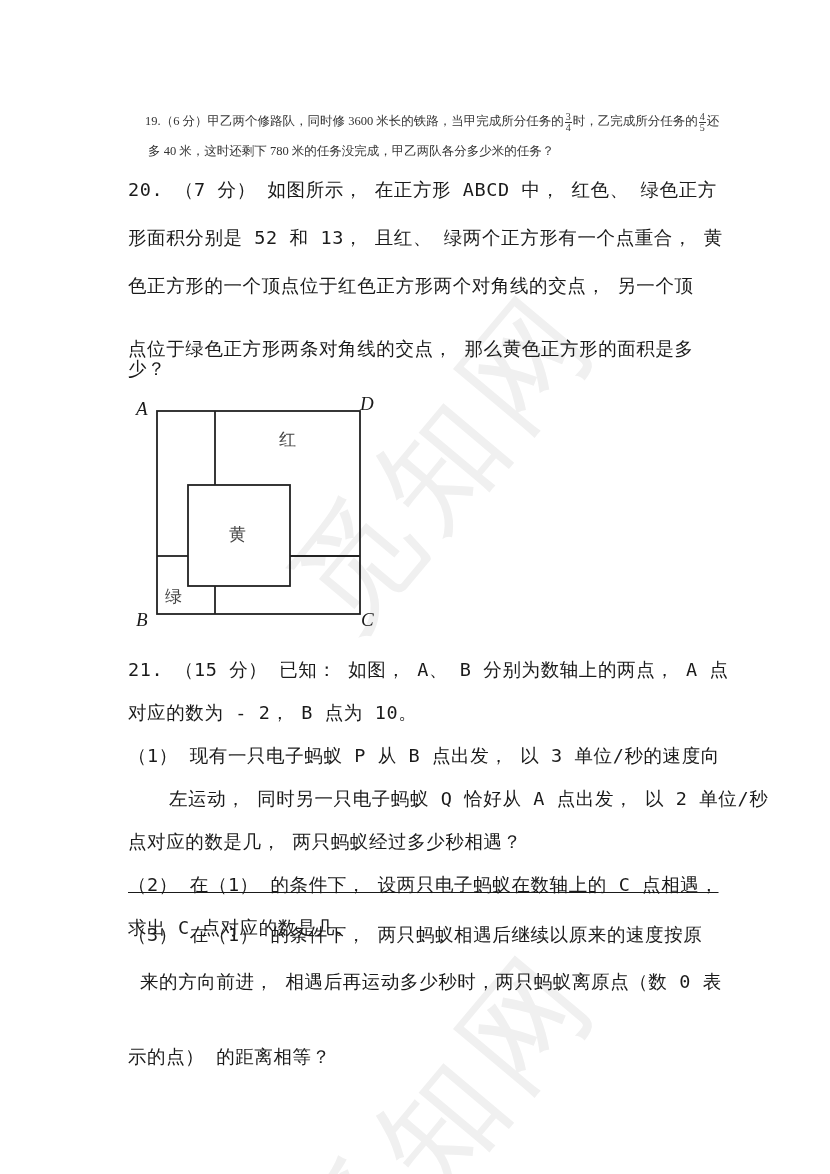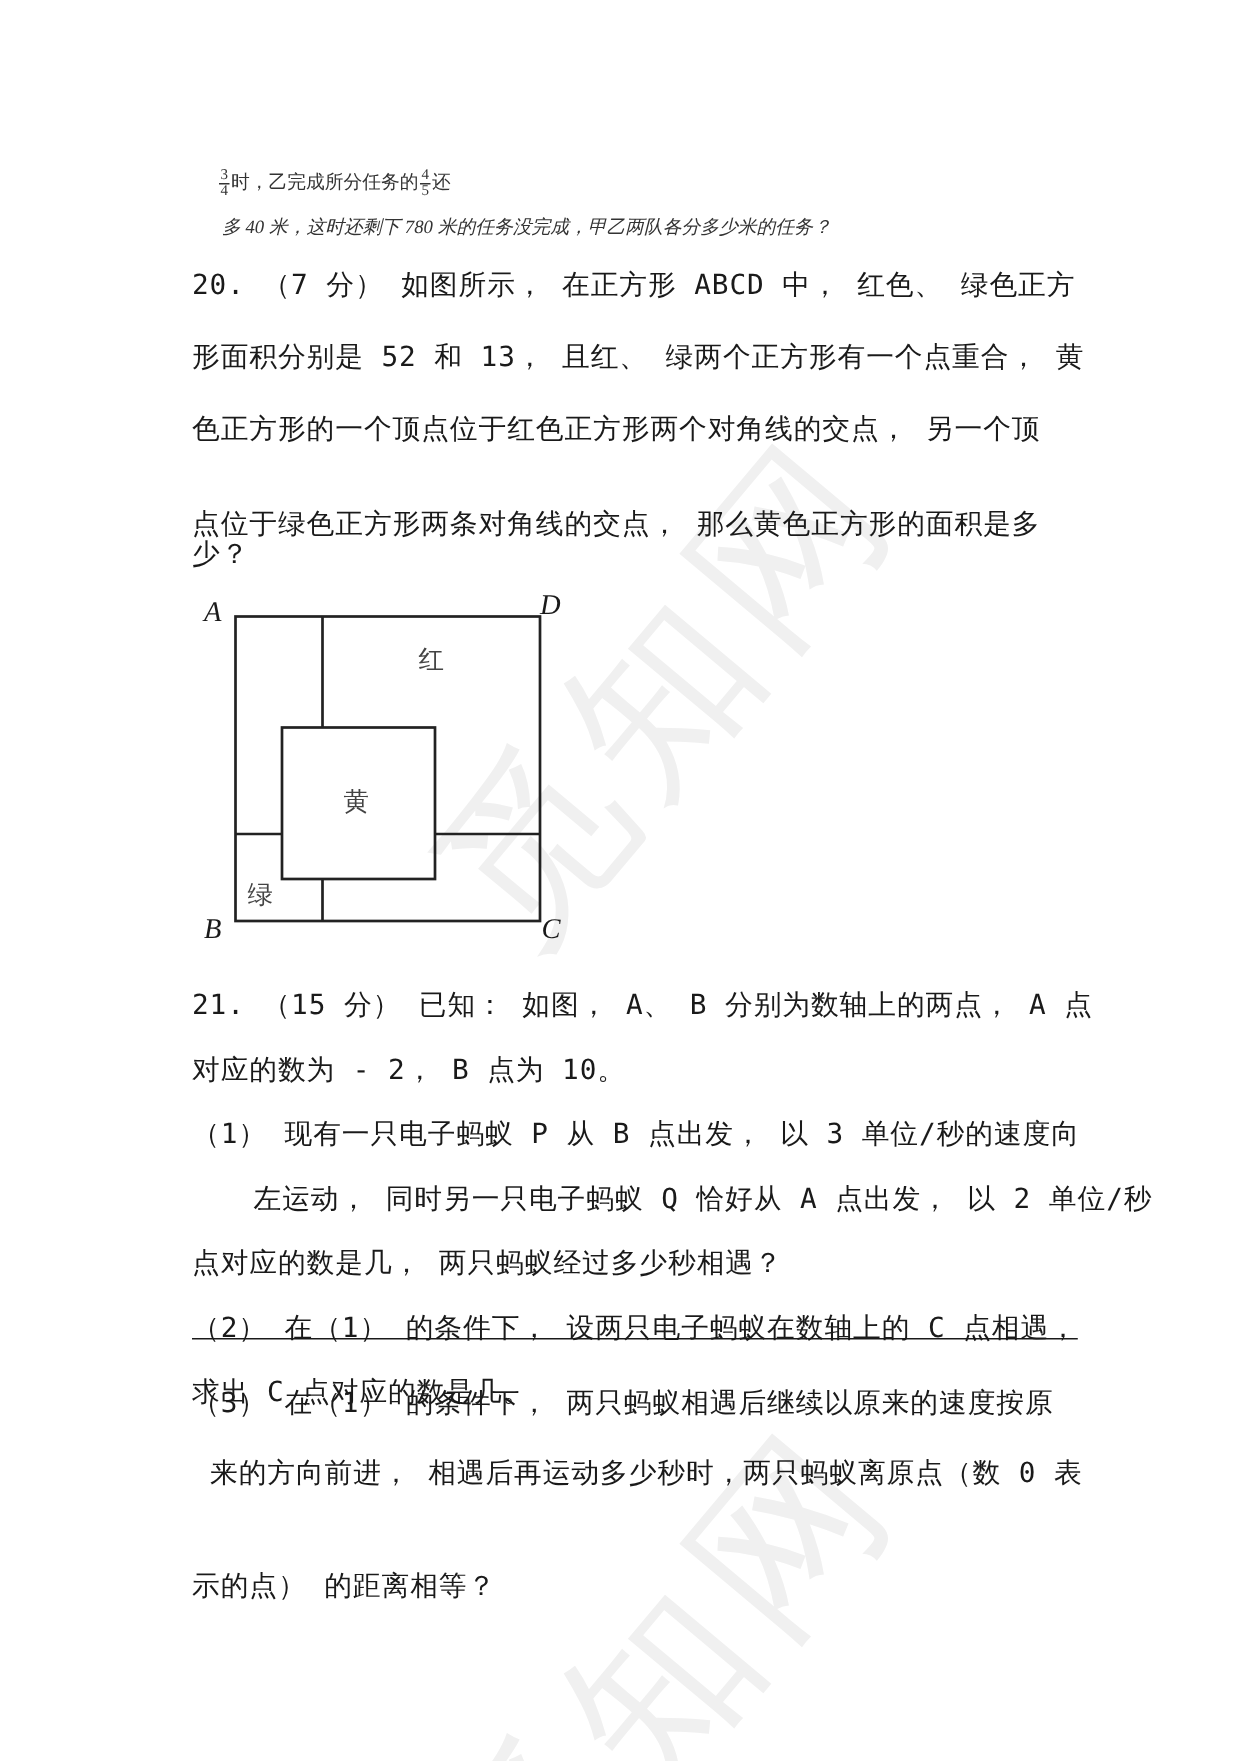--- a/index.html
+++ b/index.html
@@ -18,29 +18,29 @@
   .lbl { position:absolute; font-family:"Liberation Serif","DejaVu Serif",serif; font-style:italic; font-size:19px; }
   .cn { position:absolute; font-family:"DejaVu Sans",sans-serif; font-size:17px; color:#444; }
 </style>
 </head>
 <body>
 
 <div class="wm" style="left:250px;top:380px;">觅知网</div>
 <div class="wm" style="left:250px;top:1040px;">觅知网</div>
 
 <div class="q19" style="top:112px;">
-  <span class="frac">
+  <span>19.（6 分）甲乙两个修路队，同时修 3600 米长的铁路，当甲完成所分任务的</span><span class="frac">
       <span class="num">3</span>
       <span>4</span>
     </span><span>时，乙完成所分任务的</span><span class="frac">
       <span class="num">4</span>
       <span>5</span>
     </span><span>还</span>
 </div>
-<div class="q19" style="top:143px;left:148px;font-style:italic;">多 40 米，这时还剩下 780 米的任务没完成，甲乙两队各分多少米的任务？</div>
+<div class="q19" style="top:143px;left:148px;">多 40 米，这时还剩下 780 米的任务没完成，甲乙两队各分多少米的任务？</div>
 
 <div class="line" style="top:177px;text-align:right;">20.  （7 分） 如图所示， 在正方形 ABCD 中， 红色、 绿色正方</div>
 <div class="line" style="top:225px;">形面积分别是 52 和 13， 且红、 绿两个正方形有一个点重合， 黄</div>
 <div class="line" style="top:273px;">色正方形的一个顶点位于红色正方形两个对角线的交点， 另一个顶</div>
 <div class="line" style="top:336px;">点位于绿色正方形两条对角线的交点， 那么黄色正方形的面积是多</div>
 <div class="line" style="top:356px;">少？</div>
 
 <div class="diagram">
   <svg width="260" height="240" style="position:absolute;left:0;top:0;">
     <g stroke="#222" stroke-width="1.8" fill="none">

